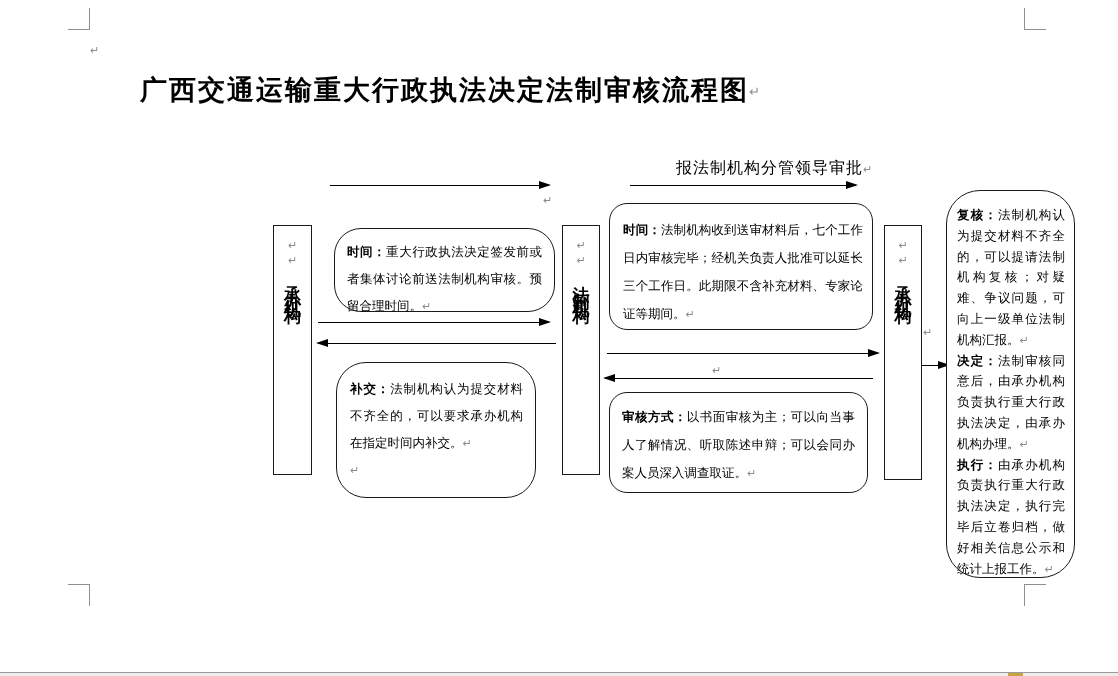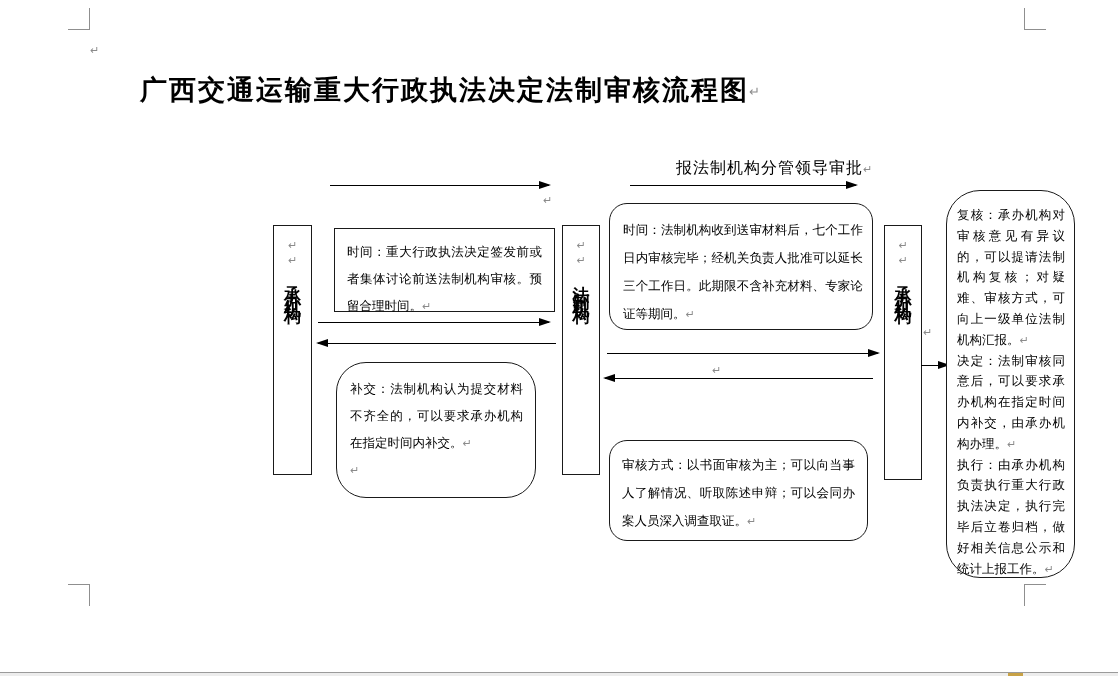--- a/index.html
+++ b/index.html
@@ -13,27 +13,27 @@
     color: #000; white-space: nowrap;
   }
   .page-title .pilcrow { font-size: 13px; vertical-align: middle; }
 
   
   .box {
     position: absolute; border: 1.6px solid #1a1a1a; background: #fff;
     text-align: justify; text-justify: inter-character; word-break: break-all;
     color: #000;
   }
-  .lead { font-weight: normal; }
+  .lead { font-weight: bold; }
 
   .scope-box   { left: 90px;  top: 197px; width: 175px; height: 313px; border-radius: 46px; padding: 17px 12px 0 13px; font-size: 13.5px; line-height: 29px; }
-  .time1-box   { left: 334px; top: 228px; width: 221px; height: 84px;  border-radius: 0; padding: 10px 12px 0 12px; font-size: 12.5px; line-height: 27px; }
+  .time1-box   { left: 334px; top: 228px; width: 221px; height: 84px;  border-radius: 27px; padding: 10px 12px 0 12px; font-size: 12.5px; line-height: 27px; }
   .supp-box    { left: 336px; top: 362px; width: 200px; height: 136px; border-radius: 30px; padding: 13px 12px 0 13px; font-size: 12.5px; line-height: 27px; }
   .time2-box   { left: 609px; top: 203px; width: 264px; height: 127px; border-radius: 18px; padding: 12px 9px 0 13px; font-size: 12.5px; line-height: 28px; }
-  .method-box  { left: 609px; top: 392px; width: 259px; height: 101px; border-radius: 18px; padding: 10px 12px 0 12px; font-size: 12.5px; line-height: 28px; margin-top: 48px; }
+  .method-box  { left: 609px; top: 392px; width: 259px; height: 101px; border-radius: 18px; padding: 10px 12px 0 12px; font-size: 12.5px; line-height: 28px; }
   .result-box  { left: 946px; top: 190px; width: 129px; height: 388px; border-radius: 34px; padding: 14px 9px 0 10px;  font-size: 12.5px; line-height: 20.8px; }
 
   
   .lane {
     position: absolute; border: 1.6px solid #1a1a1a; background: #fff;
     display: flex; flex-direction: column; align-items: center;
   }
   .lane-1 { left: 273px; top: 225px; width: 39px; height: 250px; }
   .lane-2 { left: 562px; top: 225px; width: 38px; height: 250px; }
   .lane-3 { left: 884px; top: 225px; width: 38px; height: 255px; }
@@ -139,22 +139,22 @@
     <span class="lane-marks">
       <span class="pilcrow">↵</span>
       <span class="pilcrow">↵</span>
     </span>
     <span class="lane-label">承办机构</span>
   </div>
 
   <div class="arrow head-r" style="left:921px; top:365px; width:27px;"></div>
 
   <div class="box result-box">
-    <span class="lead">复核：</span><span>承办机构对审核意见有异议的，可以提请法制机构复核；对疑难、审核方式，可向上一级单位法制机构汇报。</span><span class="pilcrow">↵</span><br>
-    <span class="lead">决定：</span><span>法制审核同意后，可以要求承办机构在指定时间内补交，由承办机构办理。</span><span class="pilcrow">↵</span><br>
+    <span class="lead">复核：</span><span>法制机构认为提交材料不齐全的，可以提请法制机构复核；对疑难、争议问题，可向上一级单位法制机构汇报。</span><span class="pilcrow">↵</span><br>
+    <span class="lead">决定：</span><span>法制审核同意后，由承办机构负责执行重大行政执法决定，由承办机构办理。</span><span class="pilcrow">↵</span><br>
     <span class="lead">执行：</span><span>由承办机构负责执行重大行政执法决定，执行完毕后立卷归档，做好相关信息公示和统计上报工作。</span><span class="pilcrow">↵</span>
   </div>
 
   <div class="bottom-bar">
     <div class="accent" style="background: rgb(200, 162, 70);"></div>
   </div>
 
 </div>
 
 </body></html>

